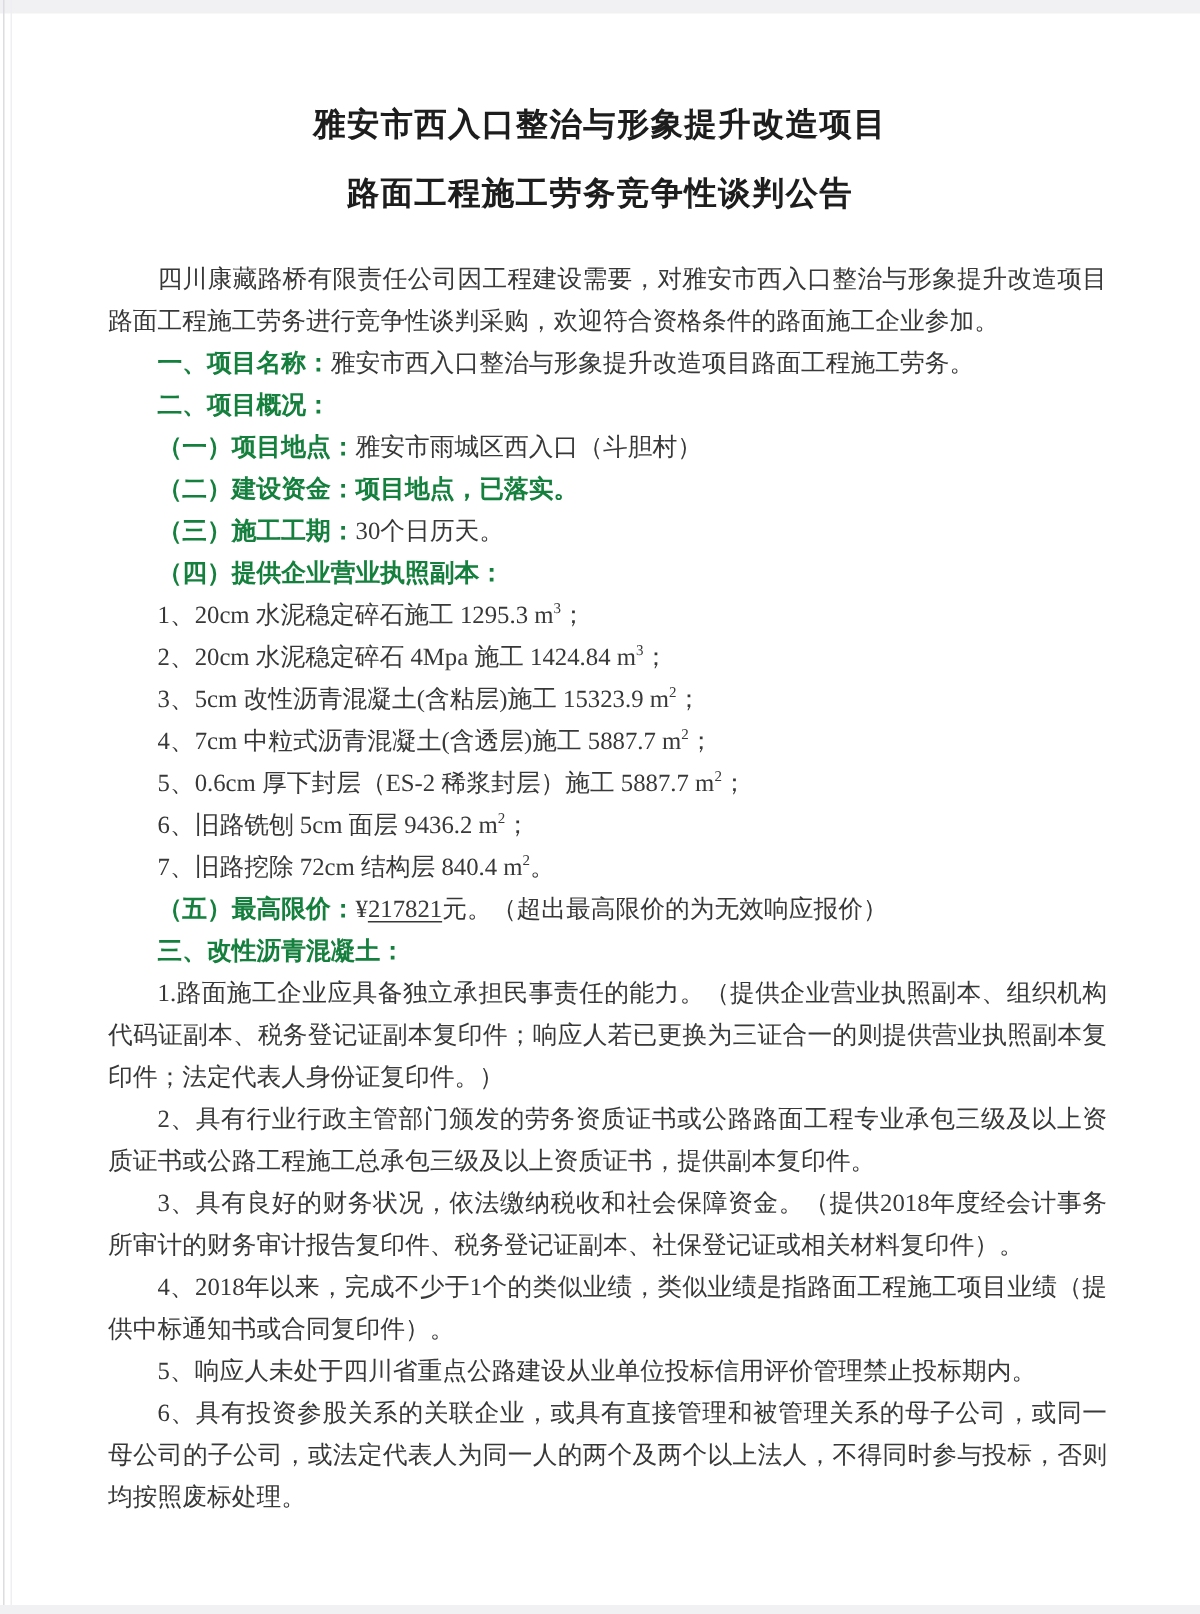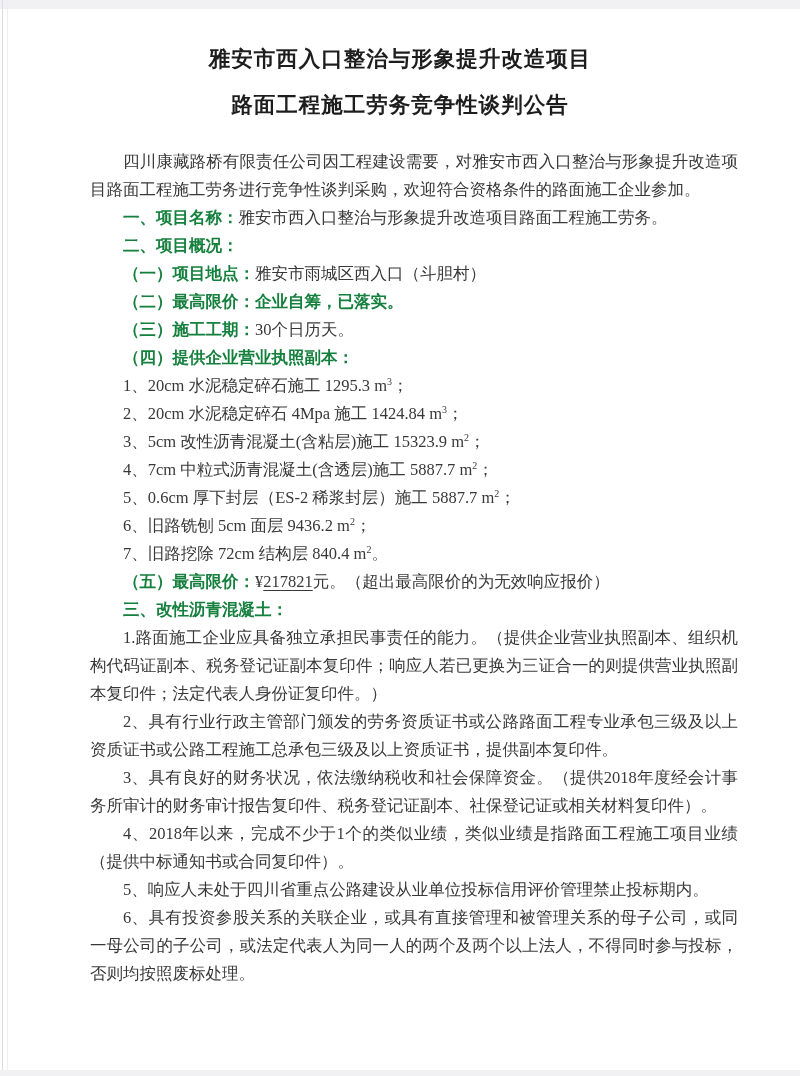--- a/index.html
+++ b/index.html
@@ -7,28 +7,28 @@
     width:800px;height:1076px;position:relative;overflow:hidden;
     background:#ffffff;
     font-family:"Liberation Serif","DejaVu Serif",serif;
     -webkit-font-smoothing:antialiased;
   }
   .scan-strip-top{position:absolute;top:0;left:0;width:800px;height:9px;background:#f1f1f3;}
   .scan-strip-bottom{position:absolute;bottom:0;left:0;width:800px;height:6px;background:#f1f1f3;}
   .scan-line-left-a{position:absolute;top:0;left:2px;width:1px;height:1076px;background:#dcdce1;}
   .scan-line-left-b{position:absolute;top:0;left:7px;width:1px;height:1076px;background:#efeff2;}
 
-  .doc-header{padding-top:44px;text-align:center;}
+  .doc-header{padding-top:68px;text-align:center;}
   .doc-title{
     margin:0 0 16px 0;
     font-size:21.5px;line-height:30px;font-weight:700;color:#1d1d1d;
     letter-spacing:1px;
   }
   .doc-body{
-    padding:12px 62px 0 90px;
+    padding:12px 62px 0 72px;
     font-size:16.5px;line-height:28px;color:#383838;
     text-align:justify;
   }
   .doc-body p{margin:0;text-indent:2em;}
   .b{font-weight:700;color:#15803d;}
   .u{text-decoration:underline;text-underline-offset:3px;margin-top:16px;}
   sup{font-size:10px;line-height:0;vertical-align:super;}
 </style>
 </head>
 <body>
@@ -40,21 +40,21 @@
 <div class="doc-header">
   <h1 class="doc-title">雅安市西入口整治与形象提升改造项目</h1>
   <h1 class="doc-title">路面工程施工劳务竞争性谈判公告</h1>
 </div>
 
 <div class="doc-body">
     <p><span>四川康藏路桥有限责任公司因工程建设需要，对雅安市西入口整治与形象提升改造项目路面工程施工劳务进行竞争性谈判采购，欢迎符合资格条件的路面施工企业参加。</span></p>
     <p><span class="b">一、项目名称：</span><span>雅安市西入口整治与形象提升改造项目路面工程施工劳务。</span></p>
     <p><span class="b">二、项目概况：</span></p>
     <p><span class="b">（一）项目地点：</span><span>雅安市雨城区西入口（斗胆村）</span></p>
-    <p><span class="b">（二）最高限价：企业自筹，已落实。</span></p>
+    <p><span class="b">（二）建设资金：项目地点，已落实。</span></p>
     <p><span class="b">（三）施工工期：</span><span>30个日历天。</span></p>
     <p><span class="b">（四）提供企业营业执照副本：</span></p>
     <p><span>1、20cm 水泥稳定碎石施工 1295.3 m</span><sup>3</sup><span>；</span></p>
     <p><span>2、20cm 水泥稳定碎石 4Mpa 施工 1424.84 m</span><sup>3</sup><span>；</span></p>
     <p><span>3、5cm 改性沥青混凝土(含粘层)施工 15323.9 m</span><sup>2</sup><span>；</span></p>
     <p><span>4、7cm 中粒式沥青混凝土(含透层)施工 5887.7 m</span><sup>2</sup><span>；</span></p>
     <p><span>5、0.6cm 厚下封层（ES-2 稀浆封层）施工 5887.7 m</span><sup>2</sup><span>；</span></p>
     <p><span>6、旧路铣刨 5cm 面层 9436.2 m</span><sup>2</sup><span>；</span></p>
     <p><span>7、旧路挖除 72cm 结构层 840.4 m</span><sup>2</sup><span>。</span></p>
     <p><span class="b">（五）最高限价：</span><span>¥</span><span class="u">217821</span><span>元。（超出最高限价的为无效响应报价）</span></p>

